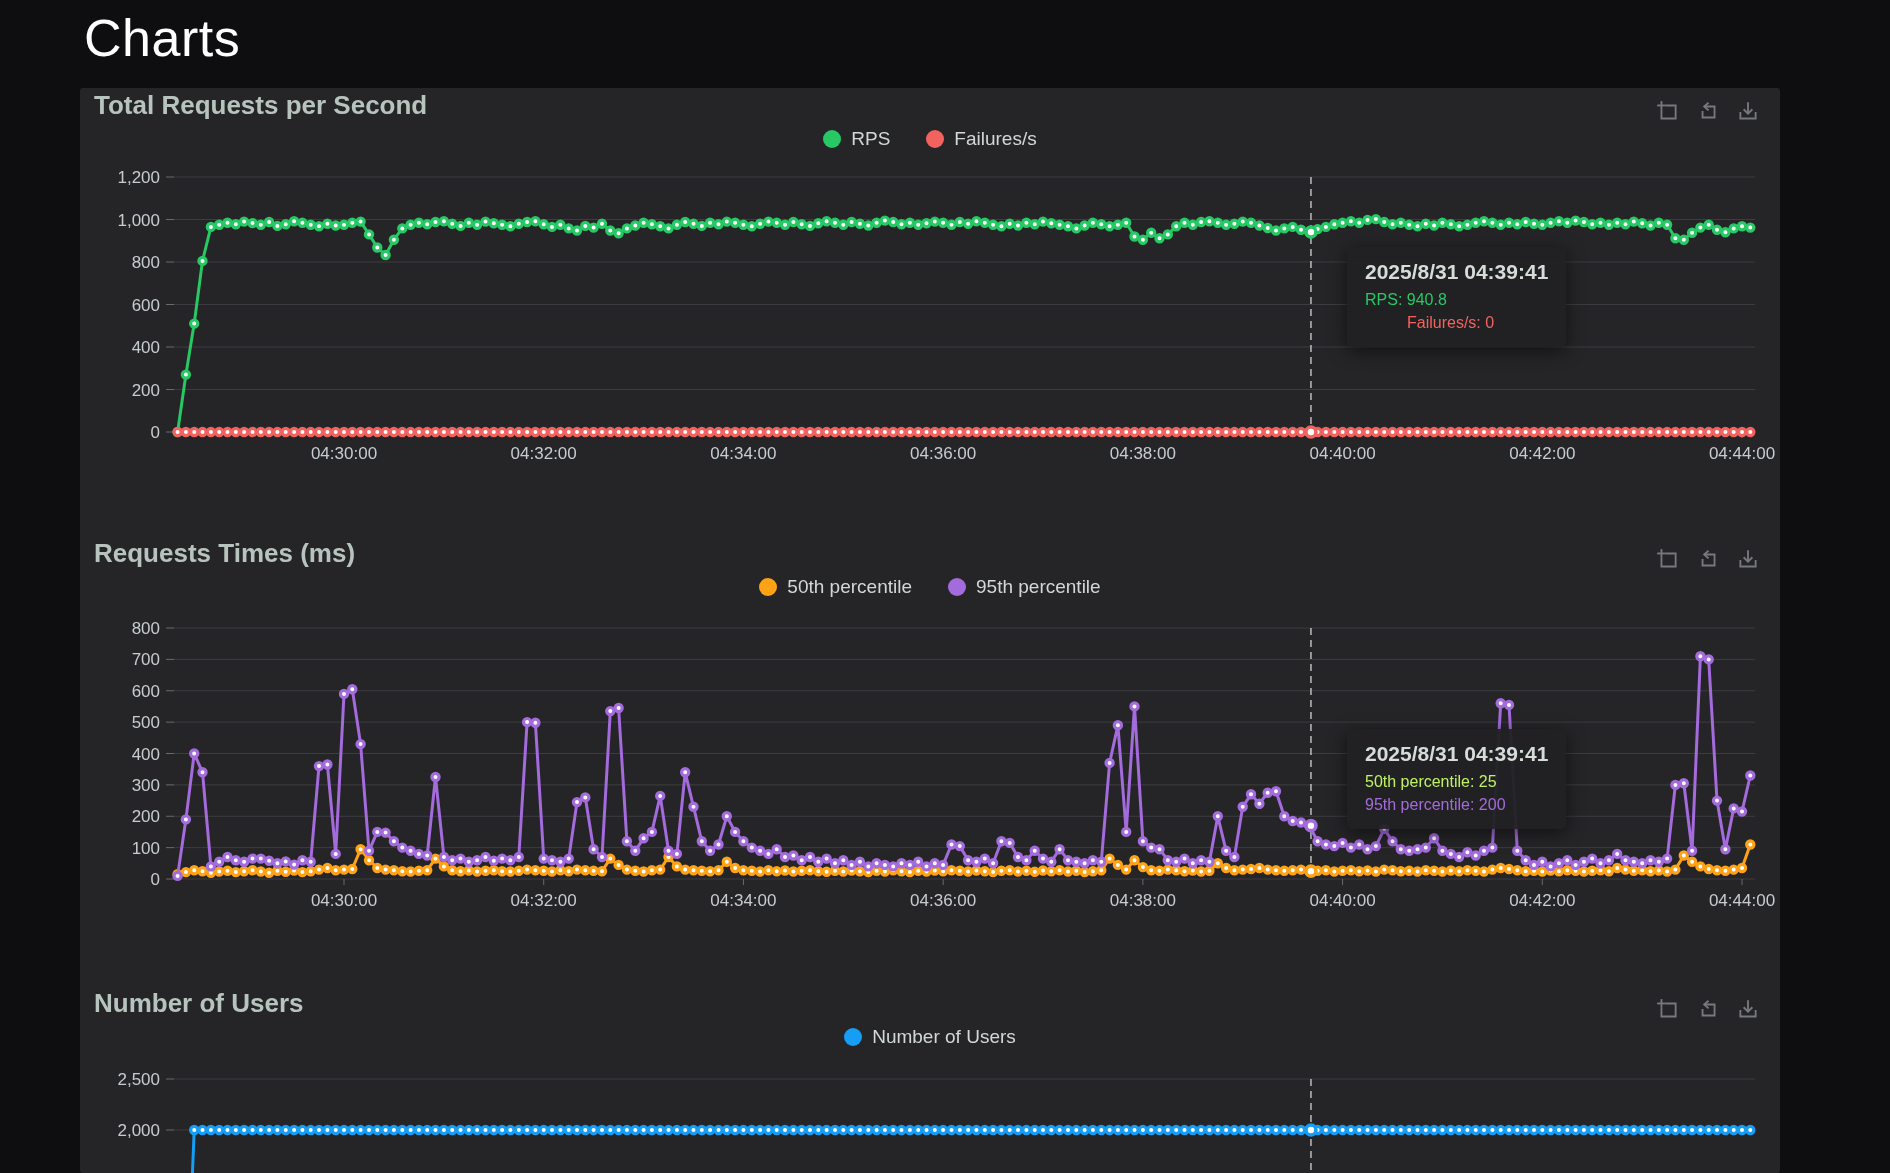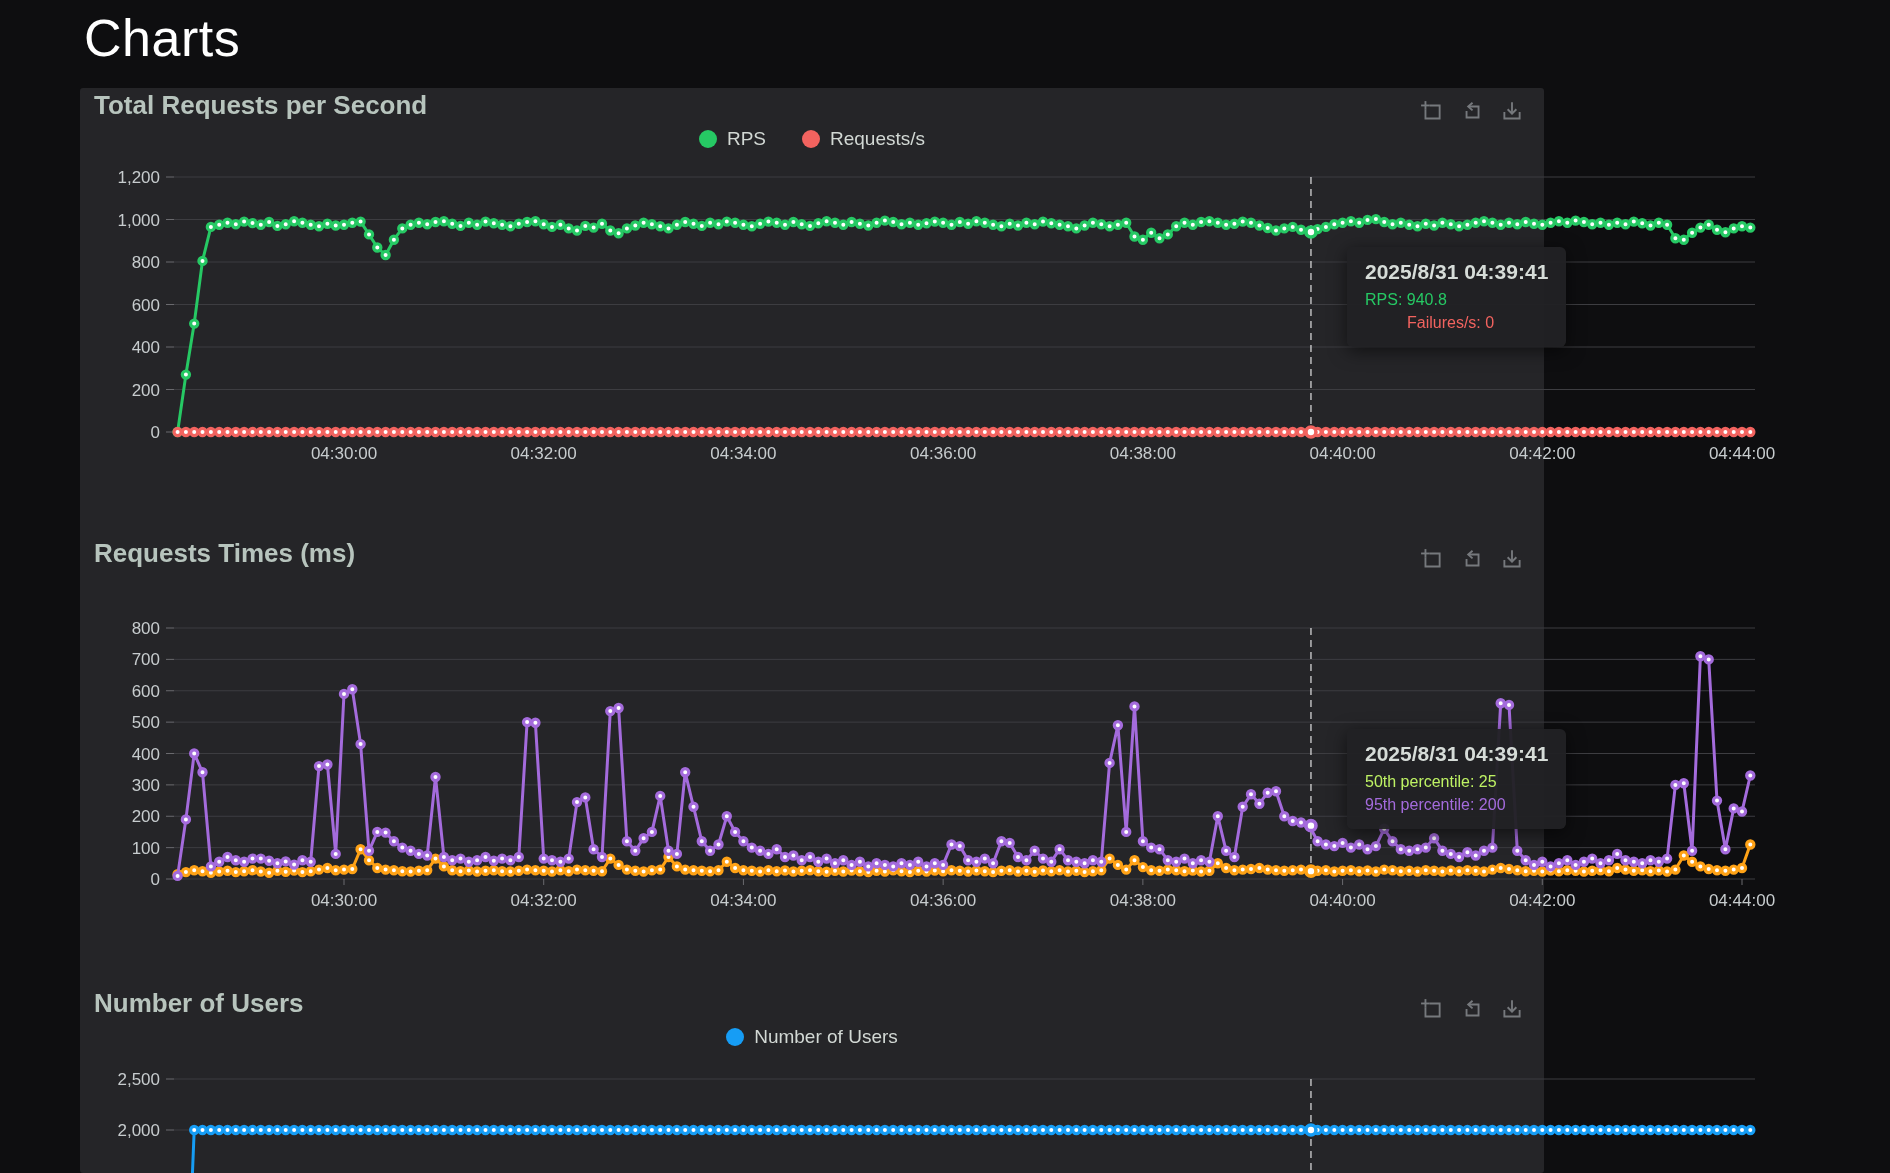--- a/index.html
+++ b/index.html
@@ -7,21 +7,21 @@
   body {
     width:1890px; height:1173px; overflow:hidden; position:relative;
     background:#0e0e10;
     font-family:"Liberation Sans", sans-serif;
   }
   .page-title {
     position:absolute; left:84px; top:8px; margin:0;
     font-size:52px; font-weight:400; color:#ffffff; letter-spacing:0.5px;
   }
   .panel {
-    position:absolute; left:80px; top:88px; width:1464px; height:1085px;
+    position:absolute; left:80px; top:88px; width:1700px; height:1085px;
     background:#252528; border-radius:3px;
   }
   .chart-title {
     position:absolute; left:14px;
     font-size:26px; font-weight:700; color:#b7c4bd;
   }
   #title0 { top:2px; } #title1 { top:450px; } #title2 { top:900px; }
   .toolbox { position:absolute; right:20px; display:flex; gap:16px; }
   #tb0 { top:12px; } #tb1 { top:460px; } #tb2 { top:910px; }
   .tb-icon { display:block; cursor:pointer; opacity:0.85; }
@@ -77,21 +77,21 @@
       </svg>
     </span>
   </div>
   <div class="legend" id="lg0">
     <span class="legend-item">
       <span class="legend-dot" style="background-color: rgb(38, 201, 100);"></span>
       <span class="legend-label">RPS</span>
     </span>
     <span class="legend-item">
       <span class="legend-dot" style="background-color: rgb(242, 99, 95);"></span>
-      <span class="legend-label">Requests/s</span>
+      <span class="legend-label">Failures/s</span>
     </span>
   </div>
   <svg class="plot" id="plot0" width="1732" height="315">
       <line x1="94" x2="1675" y1="19" y2="19" stroke="#3d3d41" stroke-width="1"></line>
       <line x1="86" x2="94" y1="19" y2="19" stroke="#6a6a6e" stroke-width="1"></line>
       <text x="80" y="25" fill="#c7ccce" font-size="17" text-anchor="end">1,200</text>
       <line x1="94" x2="1675" y1="61.5" y2="61.5" stroke="#3d3d41" stroke-width="1"></line>
       <line x1="86" x2="94" y1="61.5" y2="61.5" stroke="#6a6a6e" stroke-width="1"></line>
       <text x="80" y="67.5" fill="#c7ccce" font-size="17" text-anchor="end">1,000</text>
       <line x1="94" x2="1675" y1="104" y2="104" stroke="#3d3d41" stroke-width="1"></line>
@@ -531,20 +531,30 @@
         <path d="M8 6 H17 V16 H6 V10"></path>
           <path d="M11.5 2.5 L7.5 6 L11.5 9.5"></path>
       </svg>
     </span>
     <span class="tb-icon">
       <svg width="24" height="24" viewBox="0 0 22 22" fill="none" stroke="#85888c" stroke-width="1.7">
         <line x1="11" y1="2" x2="11" y2="12"></line>
           <path d="M7 8.5 L11 12.5 L15 8.5"></path>
           <path d="M4 11 V17 H18 V11"></path>
       </svg>
+    </span>
+  </div>
+  <div class="legend" id="lg1">
+    <span class="legend-item">
+      <span class="legend-dot" style="background-color: rgb(255, 162, 22);"></span>
+      <span class="legend-label">50th percentile</span>
+    </span>
+    <span class="legend-item">
+      <span class="legend-dot" style="background-color: rgb(164, 107, 220);"></span>
+      <span class="legend-label">95th percentile</span>
     </span>
   </div>
   <svg class="plot" id="plot1" width="1732" height="300">
       <line x1="94" x2="1675" y1="10" y2="10" stroke="#3d3d41" stroke-width="1"></line>
       <line x1="86" x2="94" y1="10" y2="10" stroke="#6a6a6e" stroke-width="1"></line>
       <text x="80" y="16" fill="#c7ccce" font-size="17" text-anchor="end">800</text>
       <line x1="94" x2="1675" y1="41.375" y2="41.375" stroke="#3d3d41" stroke-width="1"></line>
       <line x1="86" x2="94" y1="41.375" y2="41.375" stroke="#6a6a6e" stroke-width="1"></line>
       <text x="80" y="47.375" fill="#c7ccce" font-size="17" text-anchor="end">700</text>
       <line x1="94" x2="1675" y1="72.75" y2="72.75" stroke="#3d3d41" stroke-width="1"></line>

